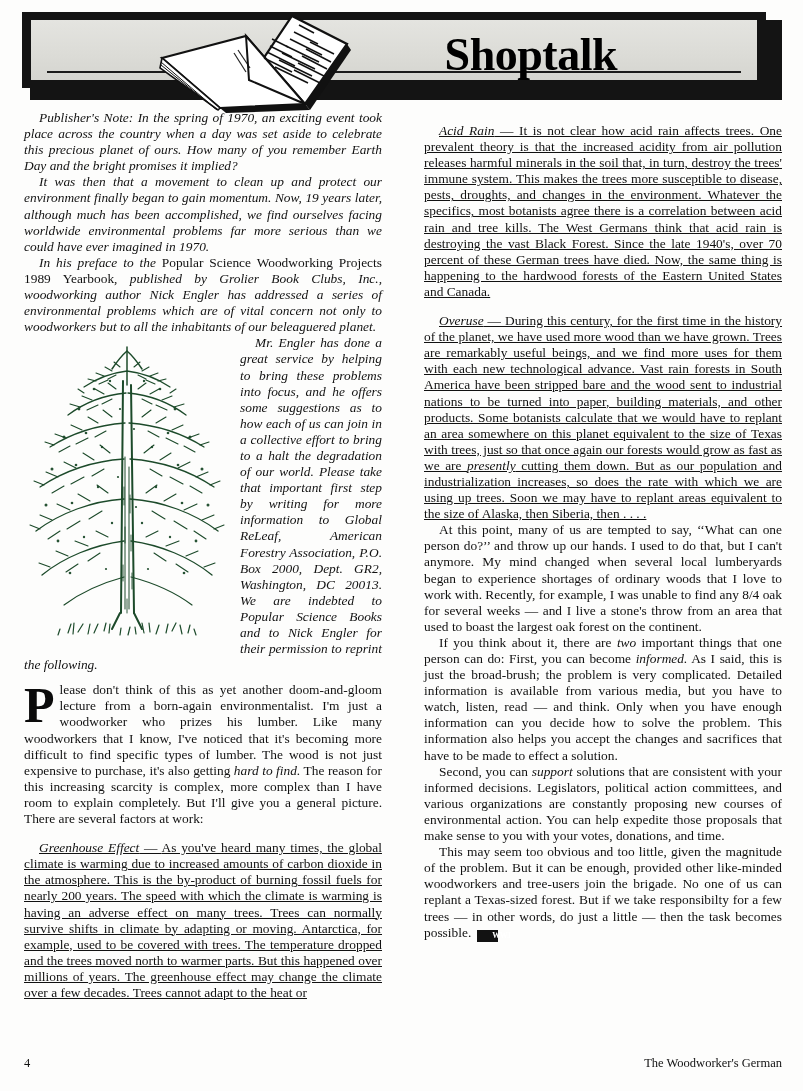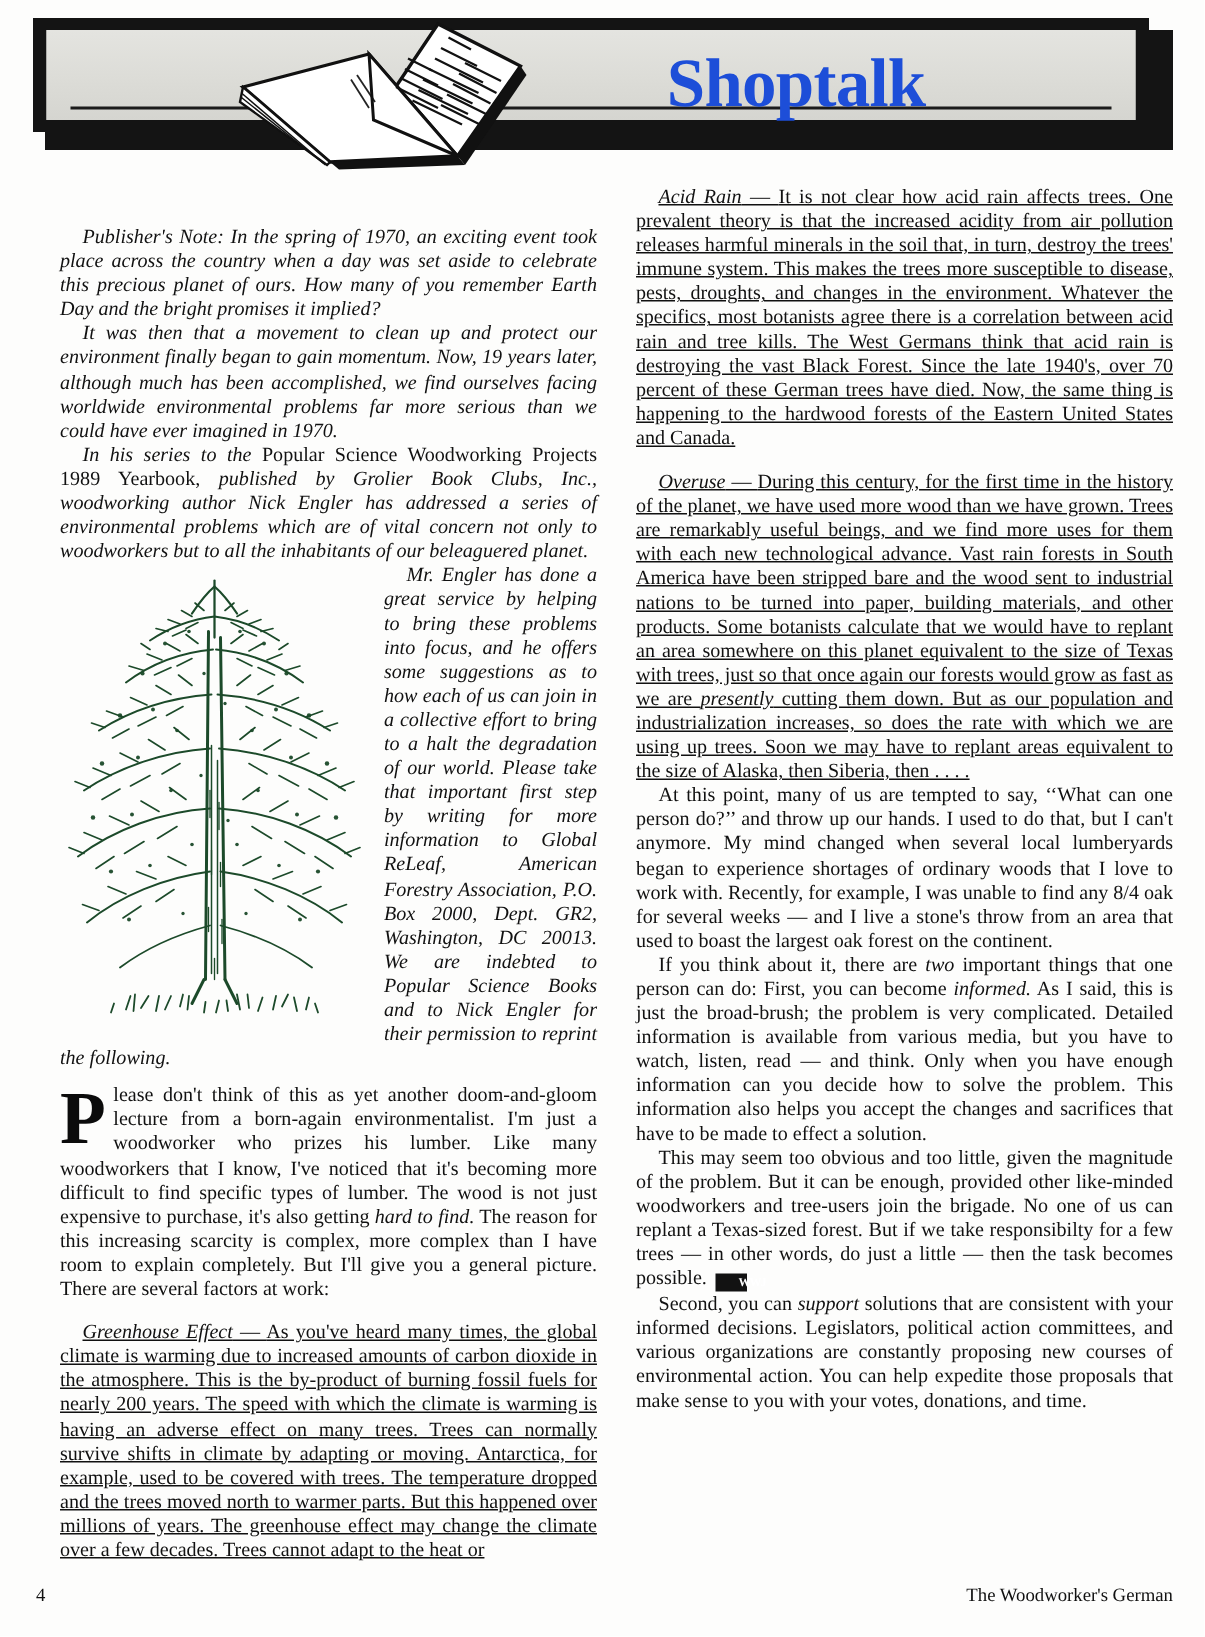--- a/index.html
+++ b/index.html
@@ -60,21 +60,21 @@
     background: #1b1b1b;
   }
   .masthead-title {
     position: absolute;
     right: 165px;
     top: 50%;
     transform: translateY(-52%);
     font-size: 46px;
     font-weight: bold;
     letter-spacing: -0.5px;
-    color: #1d4ed8;
+    color: #000000;
     font-family: "Liberation Serif", "DejaVu Serif", serif;
     white-space: nowrap;
   }
 
   
   .book-icon {
     position: absolute;
     left: 120px;
     top: -6px;
     width: 235px;
@@ -89,21 +89,21 @@
     top: 110px;
     width: 758px;
     height: 935px;
   }
   .col {
     position: absolute;
     top: 0;
     width: 358px;
     height: 935px;
   }
-  .col-left  { left: 16px; margin-top: 40px; }
+  .col-left  { left: 0; }
   .col-right { left: 400px; }
 
   p {
     margin: 0;
     font-size: 13.4px;
     line-height: 16.1px;
     text-align: justify;
     text-indent: 15px;
     hyphens: auto;
     -webkit-hyphens: auto;
@@ -241,21 +241,21 @@
 
   <div class="columns">
 
     <div class="col col-left">
 
       <div class="note">
         <p>Publisher's Note: In the spring of 1970, an exciting event took place across the country when a day was set aside to celebrate this precious planet of ours. How many of you remember Earth Day and the bright promises it implied?</p>
         <p>It was then that a movement to clean up and protect our environment finally began to gain momentum. Now, 19 years later, although much has been accomplished, we find ourselves facing worldwide environmental problems far more serious than we could have ever imagined in 1970.</p>
       </div>
 
-      <p class="ital"><span>In his series to the </span><span class="rom">Popular Science Woodworking Projects 1989 Yearbook,</span><span> published by Grolier Book Clubs, Inc., woodworking author Nick Engler has addressed a series of environmental problems which are of vital concern not only to woodworkers but to all the inhabitants of our beleaguered planet.</span></p>
+      <p class="ital"><span>In his preface to the </span><span class="rom">Popular Science Woodworking Projects 1989 Yearbook,</span><span> published by Grolier Book Clubs, Inc., woodworking author Nick Engler has addressed a series of environmental problems which are of vital concern not only to woodworkers but to all the inhabitants of our beleaguered planet.</span></p>
 
       <div class="tree-wrap clearfix">
         <div class="tree-float">
           <svg class="tree-svg" viewBox="0 0 206 310">
             <g stroke="#1c4a2a" fill="none" stroke-width="1.5" stroke-linecap="round">
 
               <path d="M99 44 L97 276 M107 48 L110 276" stroke-width="2"></path>
               <path d="M101 120 L101 272 M105 130 L105 272" stroke-width="1"></path>
               <path d="M96 276 L88 292 M110 276 L118 292" stroke-width="2"></path>
 
@@ -390,23 +390,23 @@
 
 
       <p class="gap"><span class="ital">Acid Rain</span><span> — </span><span>It is not clear how acid rain affects trees. One prevalent theory is that the increased acidity from air pollution releases harmful minerals in the soil that, in turn, destroy the trees' immune system. This makes the trees more susceptible to disease, pests, droughts, and changes in the environment. Whatever the specifics, most botanists agree there is a correlation between acid rain and tree kills. The West Germans think that acid rain is destroying the vast Black Forest. Since the late 1940's, over 70 percent of these German trees have died. Now, the same thing is happening to the hardwood forests of the Eastern United States and Canada.</span></p>
 
       <p class="gap"><span class="ital">Overuse</span><span> — </span><span>During this century, for the first time in the history of the planet, we have used more wood than we have grown. Trees are remarkably useful beings, and we find more uses for them with each new technological advance. Vast rain forests in South America have been stripped bare and the wood sent to industrial nations to be turned into paper, building materials, and other products. Some botanists calculate that we would have to replant an area somewhere on this planet equivalent to the size of Texas with trees, just so that once again our forests would grow as fast as we are </span><span class="ital">presently</span><span> cutting them down. But as our population and industrialization increases, so does the rate with which we are using up trees. Soon we may have to replant areas equivalent to the size of Alaska, then Siberia, then . . . .</span></p>
 
       <p>At this point, many of us are tempted to say, ‘‘What can one person do?’’ and throw up our hands. I used to do that, but I can't anymore. My mind changed when several local lumberyards began to experience shortages of ordinary woods that I love to work with. Recently, for example, I was unable to find any 8/4 oak for several weeks — and I live a stone's throw from an area that used to boast the largest oak forest on the continent.</p>
 
       <p><span>If you think about it, there are </span><span class="ital">two</span><span> important things that one person can do: First, you can become </span><span class="ital">informed.</span><span> As I said, this is just the broad-brush; the problem is very complicated. Detailed information is available from various media, but you have to watch, listen, read — and think. Only when you have enough information can you decide how to solve the problem. This information also helps you accept the changes and sacrifices that have to be made to effect a solution.</span></p>
 
+      <p><span>Second, you can </span><span class="ital">support</span><span> solutions that are consistent with your informed decisions. Legislators, political action committees, and various organizations are constantly proposing new courses of environmental action. You can help expedite those proposals that make sense to you with your votes, donations, and time.</span></p>
+
       <p><span>This may seem too obvious and too little, given the magnitude of the problem. But it can be enough, provided other like-minded woodworkers and tree-users join the brigade. No one of us can replant a Texas-sized forest. But if we take responsibilty for a few trees — in other words, do just a little — then the task becomes possible.</span><span class="endmark">WWJ</span></p>
-
-      <p><span>Second, you can </span><span class="ital">support</span><span> solutions that are consistent with your informed decisions. Legislators, political action committees, and various organizations are constantly proposing new courses of environmental action. You can help expedite those proposals that make sense to you with your votes, donations, and time.</span></p>
     </div>
   </div>
 
   <div class="footer">
     <div class="folio">4</div>
     <div class="journal">The Woodworker's German</div>
   </div>
 </div>
 
 </body></html>

